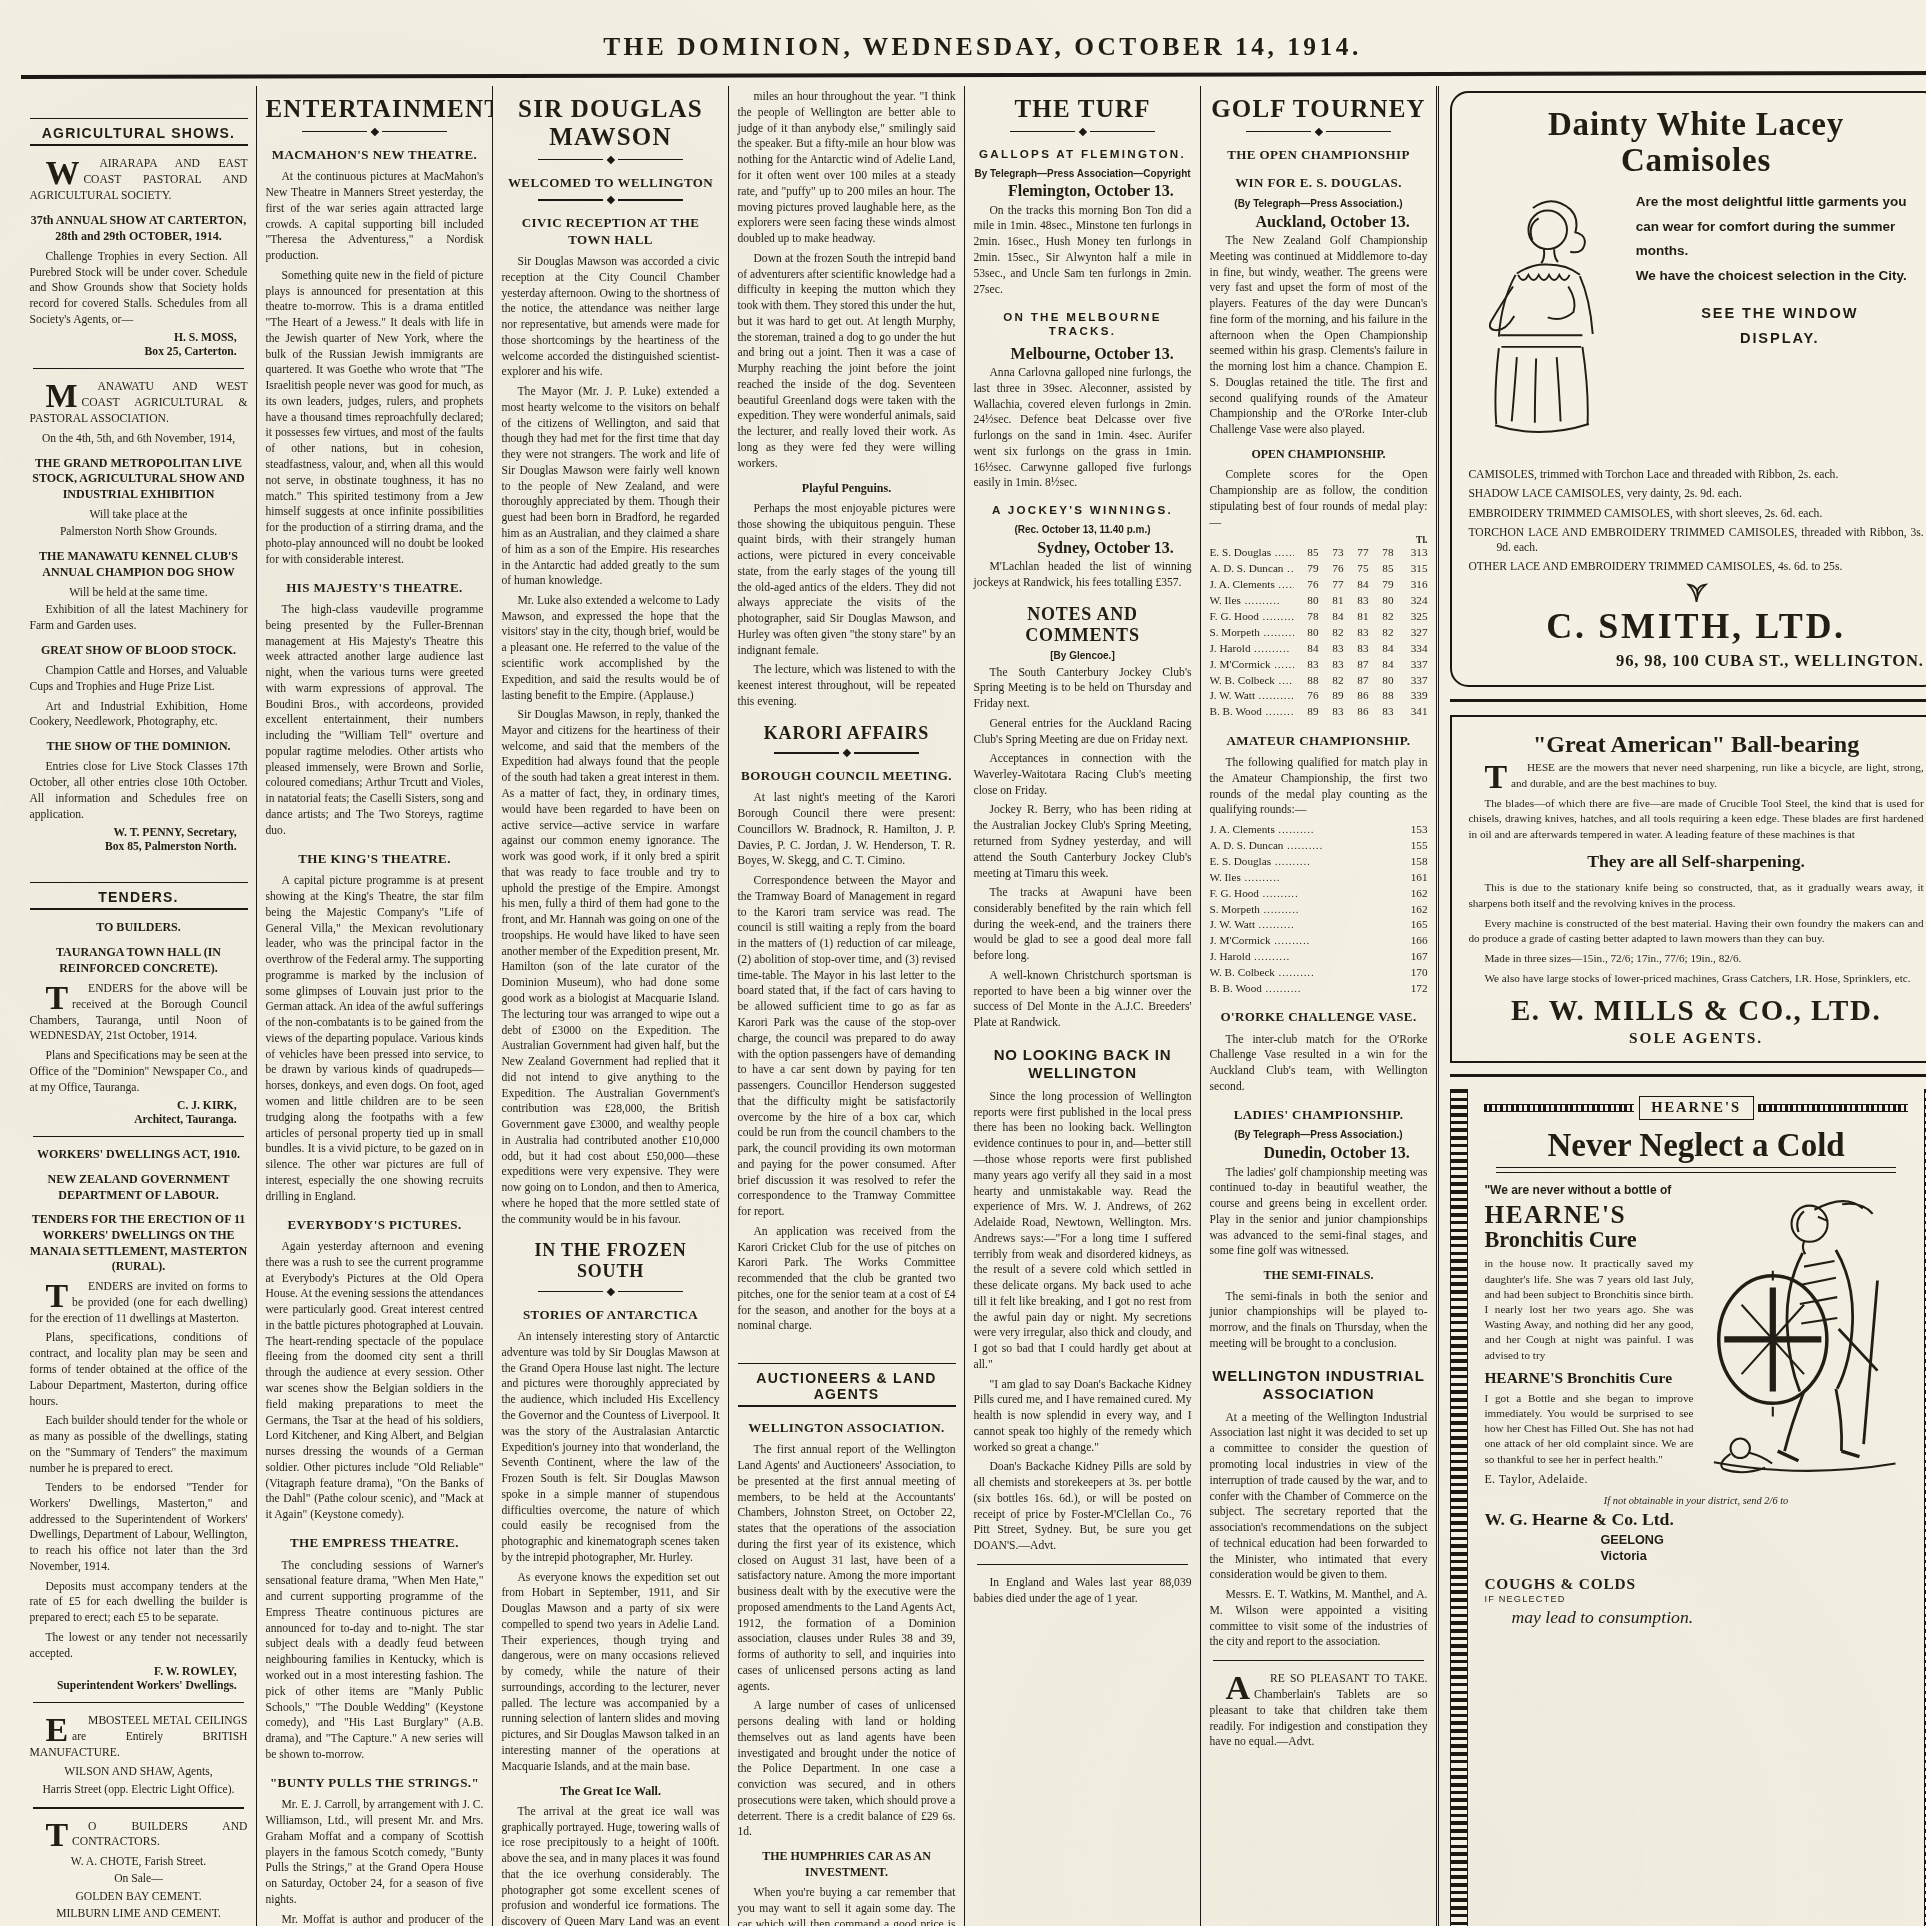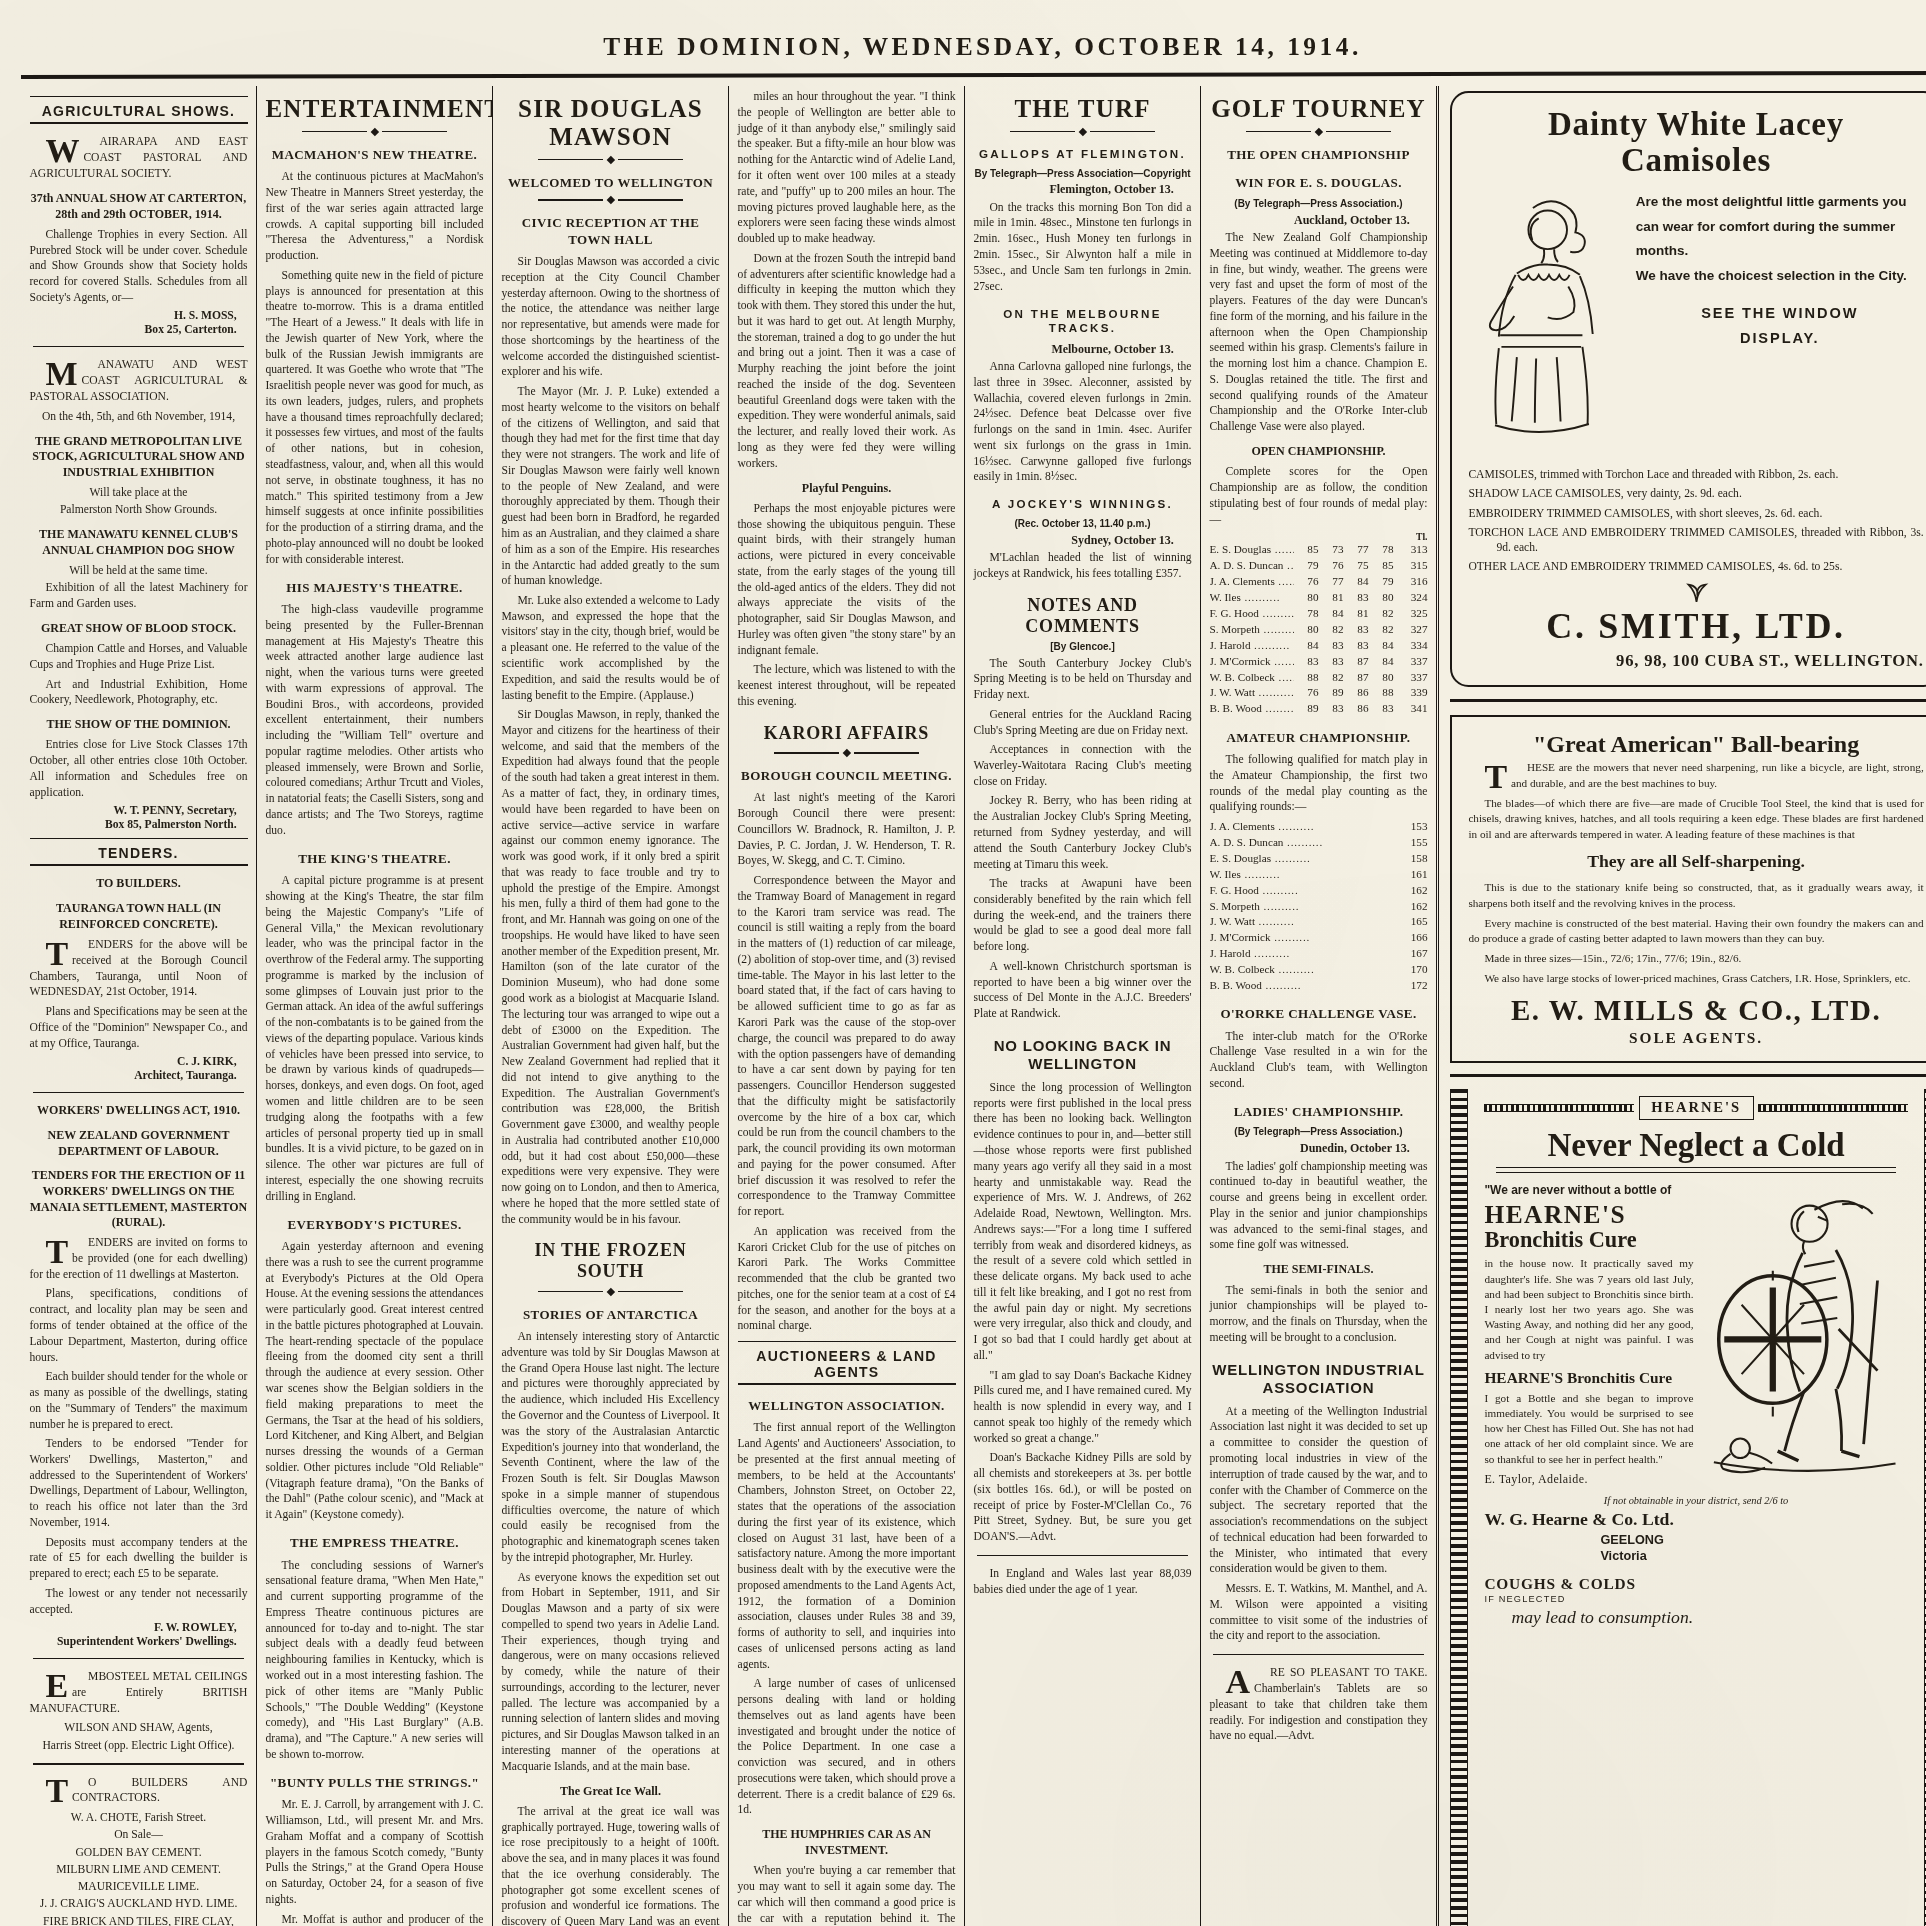--- a/index.html
+++ b/index.html
@@ -15,32 +15,32 @@
     overflow:hidden;
   }
   .masthead{font-size:25.4px;font-weight:bold;letter-spacing:3.5px;text-align:center;padding-top:32px;}
   .headrule{height:3.5px;background:#1c1814;margin:11.6px 21px 0;transform:rotate(-0.12deg);}
   .content{display:flex;margin:10px 21px 0;height:2747px;overflow:hidden;}
   .col{flex:0 0 236px;box-sizing:border-box;padding:3.1px 8.5px 0;border-right:1.2px solid #1c1814;overflow:hidden;}
   .adcol{flex:1 1 auto;box-sizing:border-box;border-left:1.5px double #1c1814;margin-left:0.8px;padding:3.9px 2.3px 0 11.6px;overflow:hidden;display:flex;flex-direction:column;}
 
   
   .sech{font-family:"Liberation Sans",sans-serif;font-weight:bold;font-size:14px;text-align:center;letter-spacing:1.2px;
-        padding:5.4px 0 3.9px;border-bottom:2.7px double #1c1814;border-top:1.2px solid #1c1814;margin:7px 0 10px;}
+        padding:5.4px 0 3.9px;border-bottom:2.7px double #1c1814;border-top:1.2px solid #1c1814;margin:29px 0 10px;}
   .headline{font-size:25px;font-weight:bold;text-align:center;letter-spacing:1.2px;margin:5.4px 0 2.3px;}
   .hl2{font-size:18px;font-weight:bold;text-align:center;letter-spacing:0.8px;margin:13px 0 3.9px;}
   .big{font-family:"Liberation Sans",sans-serif;font-weight:bold;font-size:15px;text-align:center;letter-spacing:0.8px;margin:15px 0 7px;line-height:1.2;}
   .orn{display:flex;align-items:center;justify-content:center;margin:6.2px auto 10px;}
   .orn .line{width:65px;height:1.5px;background:#1c1814;}
   .orn .diamond{width:5.8px;height:5.8px;background:#1c1814;transform:rotate(45deg);margin:0 4.6px;}
   .sub{font-size:13px;font-weight:bold;text-align:center;margin:12.3px 0 6.2px;letter-spacing:0.4px;line-height:1.25;}
   .sub.sans{font-family:"Liberation Sans",sans-serif;letter-spacing:2.3px;font-size:11.6px;}
   .ssub{font-size:12px;font-weight:bold;text-align:center;margin:9.2px 0 4.6px;line-height:1.3;}
   .by{font-family:"Liberation Sans",sans-serif;font-weight:bold;font-size:10px;text-align:center;margin:3.9px 0;}
-  .date{font-weight:bold;font-size:12px;text-align:right;padding-right:17.7px;margin:2.3px 0;}
+  .date{font-weight:bold;font-size:16px;text-align:right;padding-right:17.7px;margin:2.3px 0;}
   .p{font-size:11.6px;line-height:1.36;text-align:justify;text-indent:16px;margin:0 0 3.9px;}
   .p.pc{text-align:center;text-indent:0;margin:1.5px 0;}
   .dropcap::first-letter{font-size:34px;line-height:0.72;float:left;padding:4.6px 3.9px 0 0;font-weight:bold;}
   .sig{font-weight:bold;font-size:11.6px;text-align:right;padding-right:10.8px;margin:0.8px 0;}
   .rule{height:1.2px;background:#1c1814;margin:10px 3.1px;}
   .scorehead{font-size:9.6px;font-weight:bold;text-align:right;margin-top:3.9px;}
   .scorerow{display:flex;font-size:11.2px;line-height:1.42;}
   .scorerow .nm{flex:1;white-space:nowrap;overflow:hidden;}
   .scorerow .nm::after{content:" ..........";letter-spacing:0.8px;}
   .scorerow .v{width:25px;text-align:right;}

